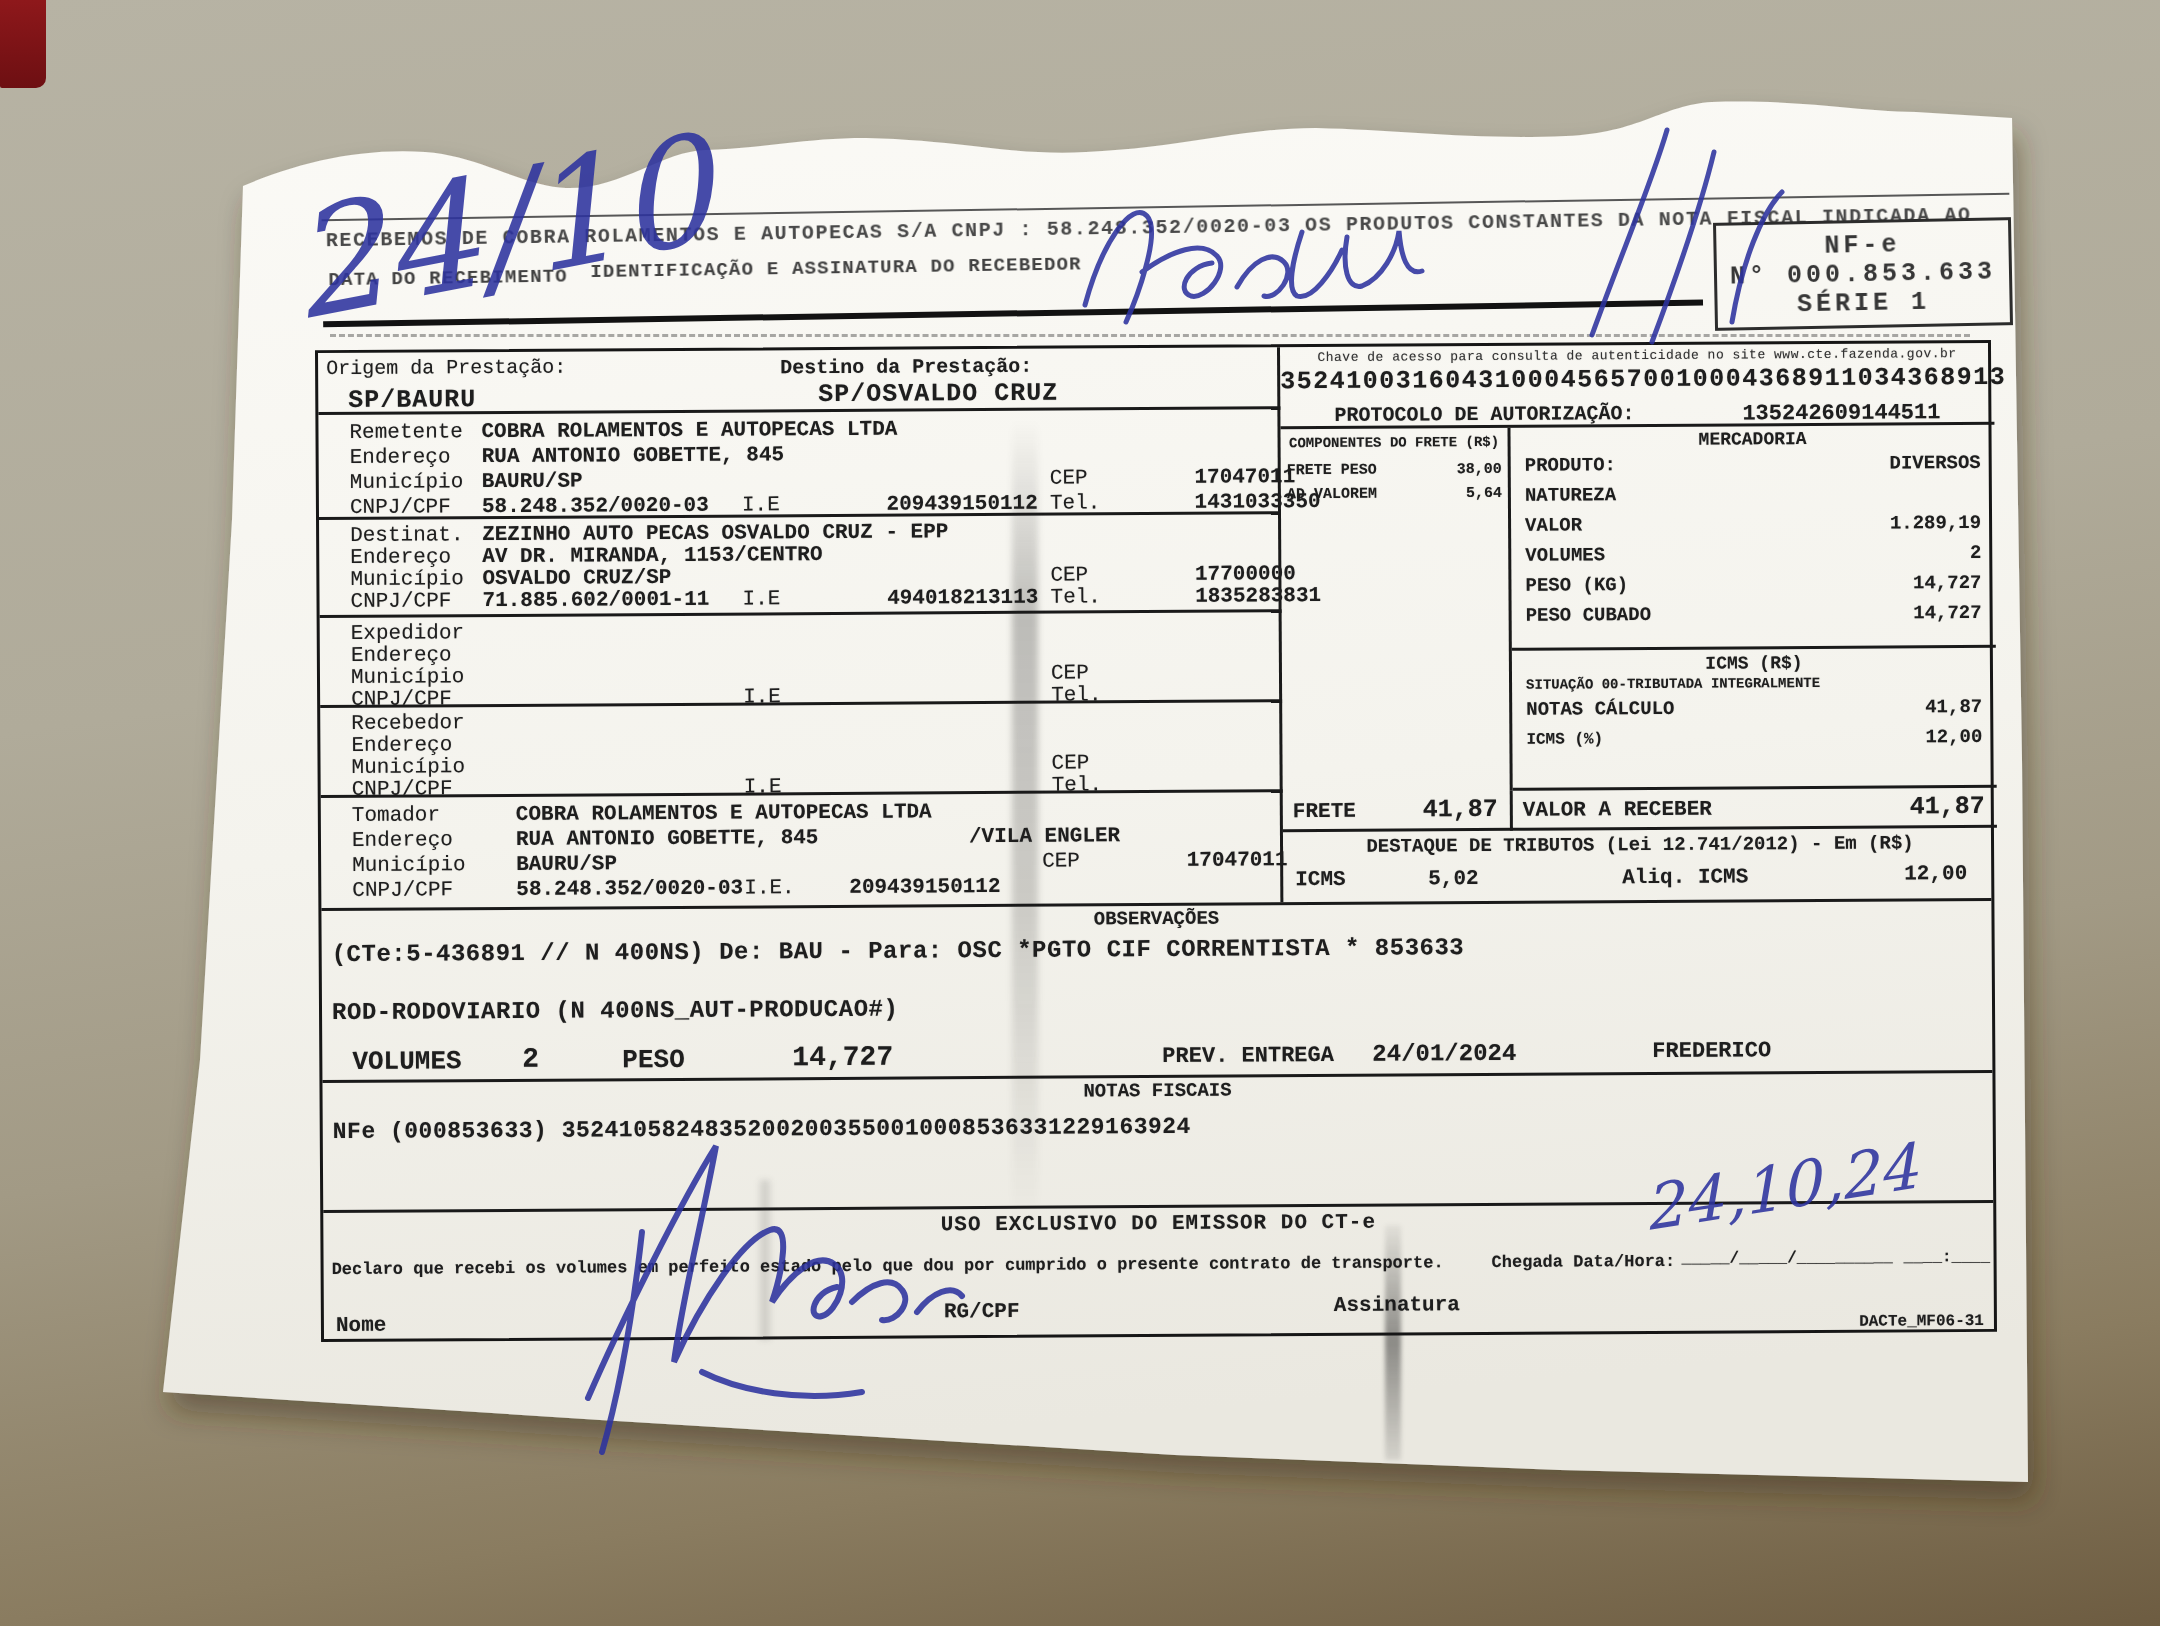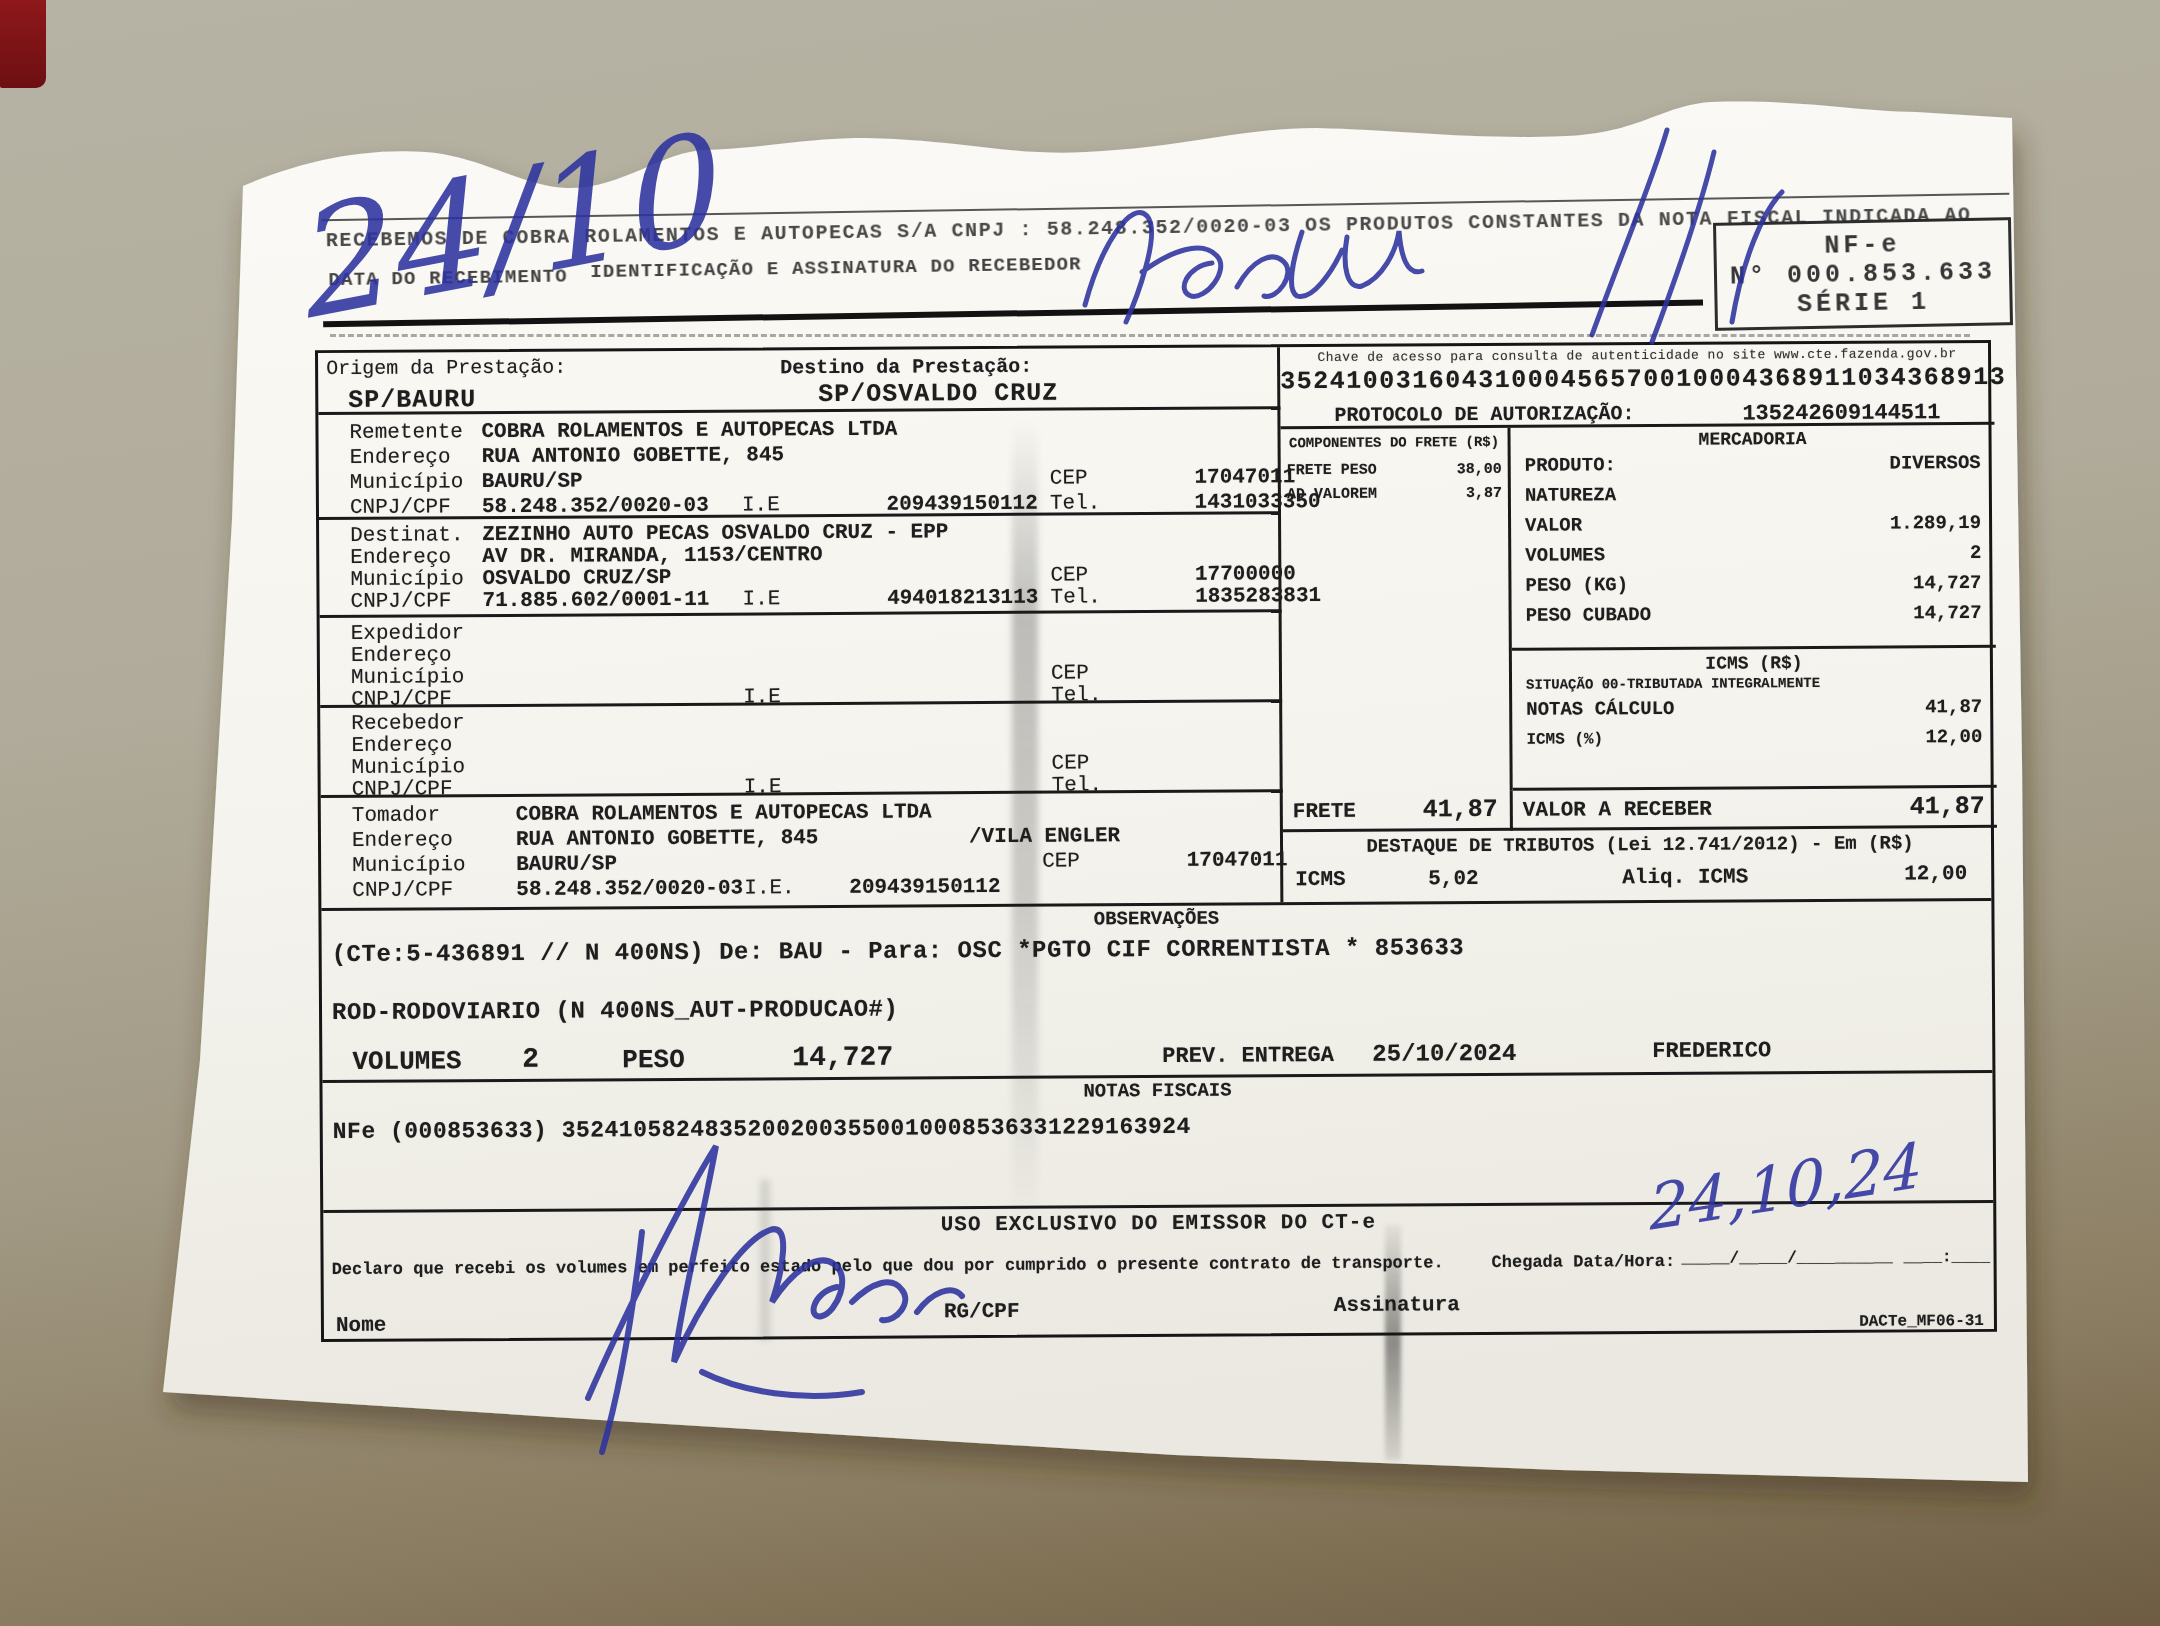--- a/index.html
+++ b/index.html
@@ -172,21 +172,21 @@
     </div>
 
     <div class="box br ink" style="left:962px;top:82px;width:230px;height:363px;">
       <div class="bx-title" style="font-size:14px;margin-top:6px;">COMPONENTES DO FRETE (R$)</div>
       <div class="crow" style="margin-top:8px;">
           <span>FRETE PESO</span>
           <span>38,00</span>
         </div>
       <div class="crow">
           <span>AD VALOREM</span>
-          <span>3,87</span>
+          <span>5,64</span>
         </div>
     </div>
 
     <div class="box bb ink" style="left:1192px;top:82px;width:484px;height:223px;">
       <div class="bx-title" style="font-size:18px;margin-top:3px;">MERCADORIA</div>
       <div class="mrow">
           <span>PRODUTO:</span>
           <span>DIVERSOS</span>
         </div>
       <div class="mrow">
@@ -244,21 +244,21 @@
     <div class="box bt bb ink" style="left:0;top:555px;width:1670px;height:175px;">
       <div class="bx-title" style="font-size:19px;margin-top:2px;">OBSERVAÇÕES</div>
       <div class="obs-line" style="top:30px;">(CTe:5-436891 // N 400NS)    De: BAU - Para: OSC *PGTO CIF CORRENTISTA * 853633</div>
       <div class="obs-line" style="top:88px;">ROD-RODOVIARIO (N 400NS_AUT-PRODUCAO#)</div>
       <div class="vol">
         <span style="left:30px;top:136px;font-size:26px;">VOLUMES</span>
         <span style="left:200px;top:134px;font-size:28px;">2</span>
         <span style="left:300px;top:136px;font-size:26px;">PESO</span>
         <span style="left:470px;top:134px;font-size:28px;">14,727</span>
         <span style="left:840px;top:138px;font-size:22px;">PREV. ENTREGA</span>
-        <span style="left:1050px;top:136px;font-size:24px;">25/10/2024</span>
+        <span style="left:1050px;top:136px;font-size:24px;">24/01/2024</span>
         <span style="left:1330px;top:136px;font-size:22px;">FREDERICO</span>
       </div>
     </div>
 
     <div class="box bb ink" style="left:0;top:730px;width:1670px;height:130px;">
       <div class="bx-title" style="font-size:19px;margin-top:2px;">NOTAS FISCAIS</div>
       <div style="position:absolute;left:10px;top:36px;font-size:23px;font-weight:700;letter-spacing:.5px;">NFe (000853633) 35241058248352002003550010008536331229163924</div>
     </div>
 
     <div class="box ink" style="left:0;top:860px;width:1670px;height:35px;">

